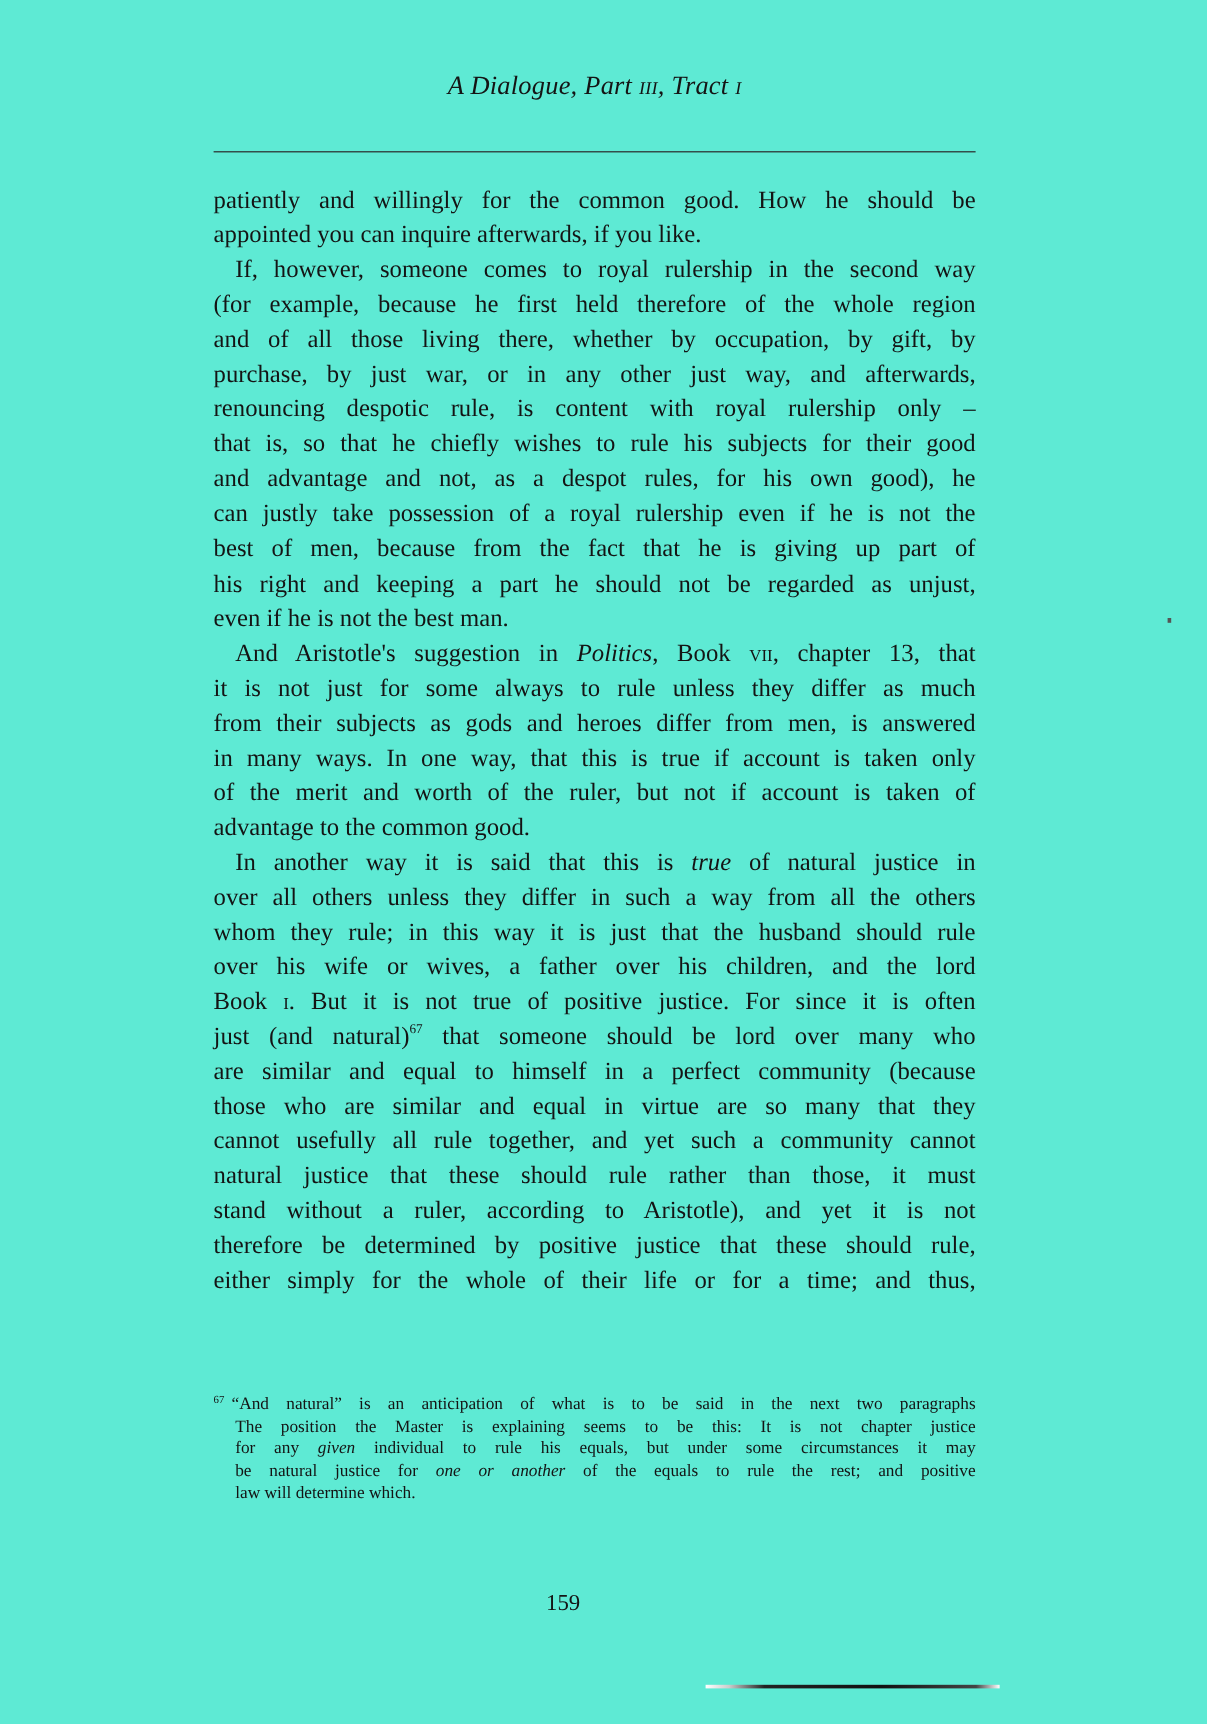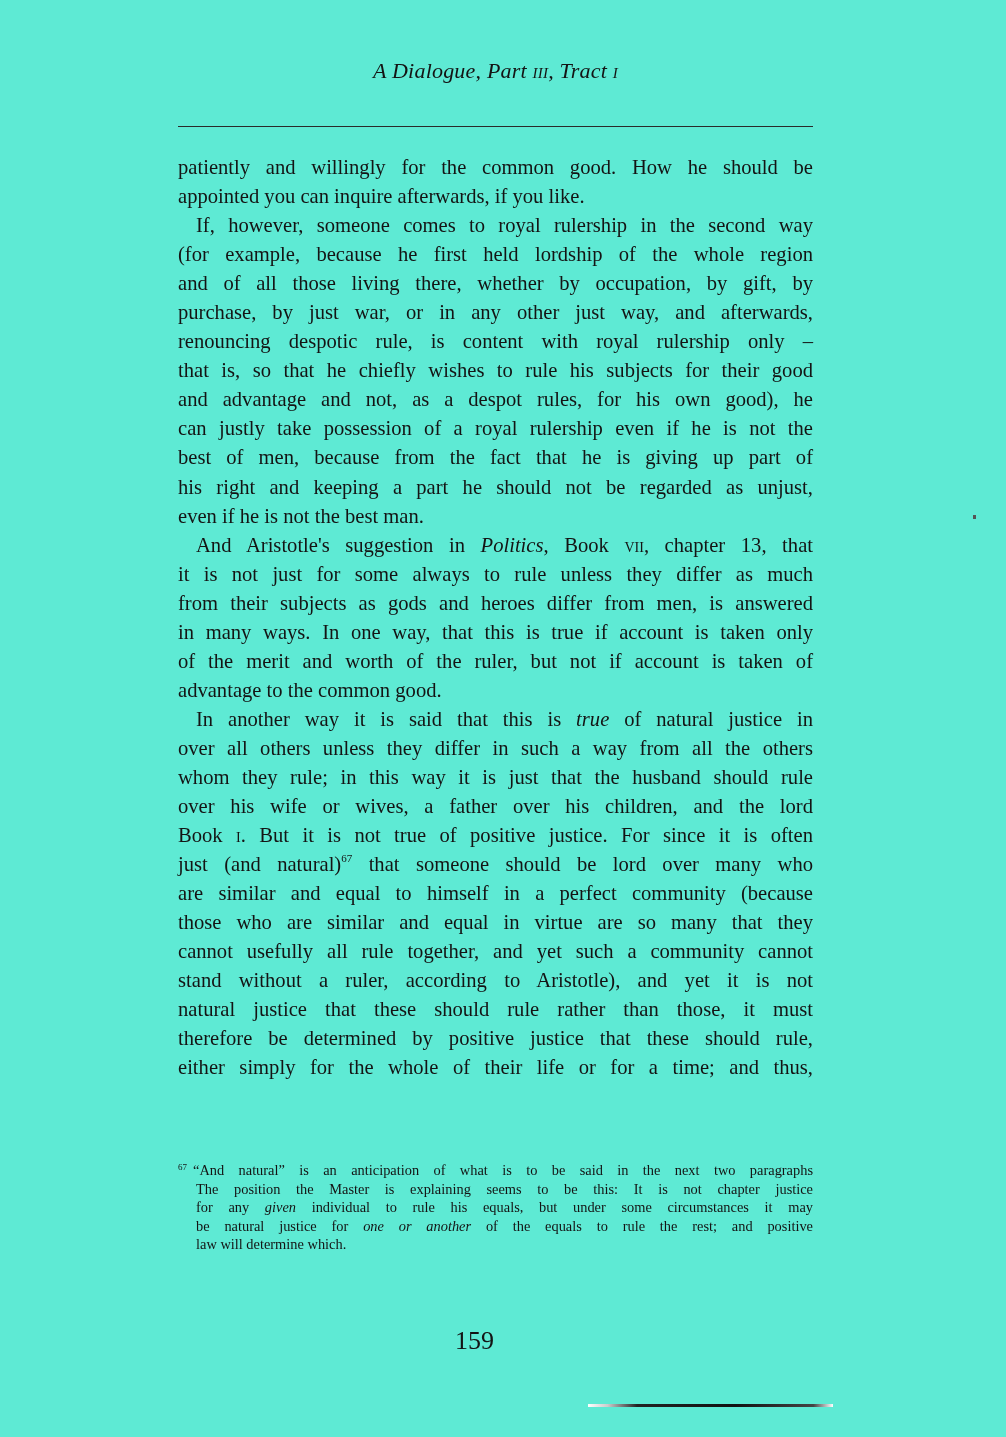--- a/index.html
+++ b/index.html
@@ -14,38 +14,38 @@
   .line { display:block; white-space:nowrap; text-align:justify; text-align-last:justify; height:29.05px; }
   .line.last { text-align-last:left; }
   .indent { padding-left:18px; }
   .it { font-style:italic; }
   .sc { font-variant:small-caps; }
   sup { font-size:11px; line-height:0; vertical-align:9px; }
   .foot { position:absolute; left:178px; width:635px; top:1161px; font-size:14.4px; line-height:18.6px; }
   .foot .line { height:18.6px; }
   .foot .hang { padding-left:18px; }
   .fnmark { font-size:9px; vertical-align:5px; line-height:0; margin-right:6px; }
-  .folio { position:absolute; left:455px; top:1326px; font-size:26px; }
+  .folio { position:absolute; left:455px; top:1326px; font-size:19px; }
   .scan-mark { position:absolute; left:588px; top:1404px; width:245px; height:3px; background:linear-gradient(90deg,#fff 0%,#ccc 8%,#222 20%,#111 60%,#444 92%,#fff 100%); }
   .edge-dot { position:absolute; left:973px; top:515px; width:3px; height:4px; background:#555; }
 </style>
 </head>
 <body>
 
 <div class="page">
   <div class="running-head">
     <span>A Dialogue, Part </span><span class="sc">iii</span><span>, Tract </span><span class="sc">i</span>
   </div>
   <div class="rule"></div>
 
   <div class="body" id="body">
       <span class="line"><span>patiently and willingly for the common good. How he should be</span></span>
       <span class="line last"><span>appointed you can inquire afterwards, if you like.</span></span>
       <span class="line indent"><span>If, however, someone comes to royal rulership in the second way</span></span>
-      <span class="line"><span>(for example, because he first held lordship of the whole region</span></span>
+      <span class="line"><span>(for example, because he first held therefore of the whole region</span></span>
       <span class="line"><span>and of all those living there, whether by occupation, by gift, by</span></span>
       <span class="line"><span>purchase, by just war, or in any other just way, and afterwards,</span></span>
       <span class="line"><span>renouncing despotic rule, is content with royal rulership only –</span></span>
       <span class="line"><span>that is, so that he chiefly wishes to rule his subjects for their good</span></span>
       <span class="line"><span>and advantage and not, as a despot rules, for his own good), he</span></span>
       <span class="line"><span>can justly take possession of a royal rulership even if he is not the</span></span>
       <span class="line"><span>best of men, because from the fact that he is giving up part of</span></span>
       <span class="line"><span>his right and keeping a part he should not be regarded as unjust,</span></span>
       <span class="line last"><span>even if he is not the best man.</span></span>
       <span class="line indent"><span>And Aristotle's suggestion in </span><span class="it">Politics</span><span>, Book </span><span class="sc">vii</span><span>, chapter 13, that</span></span>
@@ -56,22 +56,22 @@
       <span class="line last"><span>advantage to the common good.</span></span>
       <span class="line indent"><span>In another way it is said that this is </span><span class="it">true</span><span> of natural justice in</span></span>
       <span class="line"><span>over all others unless they differ in such a way from all the others</span></span>
       <span class="line"><span>whom they rule; in this way it is just that the husband should rule</span></span>
       <span class="line"><span>over his wife or wives, a father over his children, and the lord</span></span>
       <span class="line"><span>Book </span><span class="sc">i</span><span>. But it is not true of positive justice. For since it is often</span></span>
       <span class="line"><span>just (and natural)</span><sup>67</sup><span> that someone should be lord over many who</span></span>
       <span class="line"><span>are similar and equal to himself in a perfect community (because</span></span>
       <span class="line"><span>those who are similar and equal in virtue are so many that they</span></span>
       <span class="line"><span>cannot usefully all rule together, and yet such a community cannot</span></span>
+      <span class="line"><span>natural justice that these should rule rather than those, it must</span></span>
       <span class="line"><span>stand without a ruler, according to Aristotle), and yet it is not</span></span>
-      <span class="line"><span>natural justice that these should rule rather than those, it must</span></span>
       <span class="line"><span>therefore be determined by positive justice that these should rule,</span></span>
       <span class="line"><span>either simply for the whole of their life or for a time; and thus,</span></span>
     </div>
 
   <div class="foot" id="foot">
       <span class="line"><span class="fnmark">67</span><span>“And natural” is an anticipation of what is to be said in the next two paragraphs</span></span>
       <span class="line hang"><span>The position the Master is explaining seems to be this: It is not chapter justice</span></span>
       <span class="line hang"><span>for any </span><span class="it">given</span><span> individual to rule his equals, but under some circumstances it may</span></span>
       <span class="line hang"><span>be natural justice for </span><span class="it">one or another</span><span> of the equals to rule the rest; and positive</span></span>
       <span class="line last hang"><span>law will determine which.</span></span>

